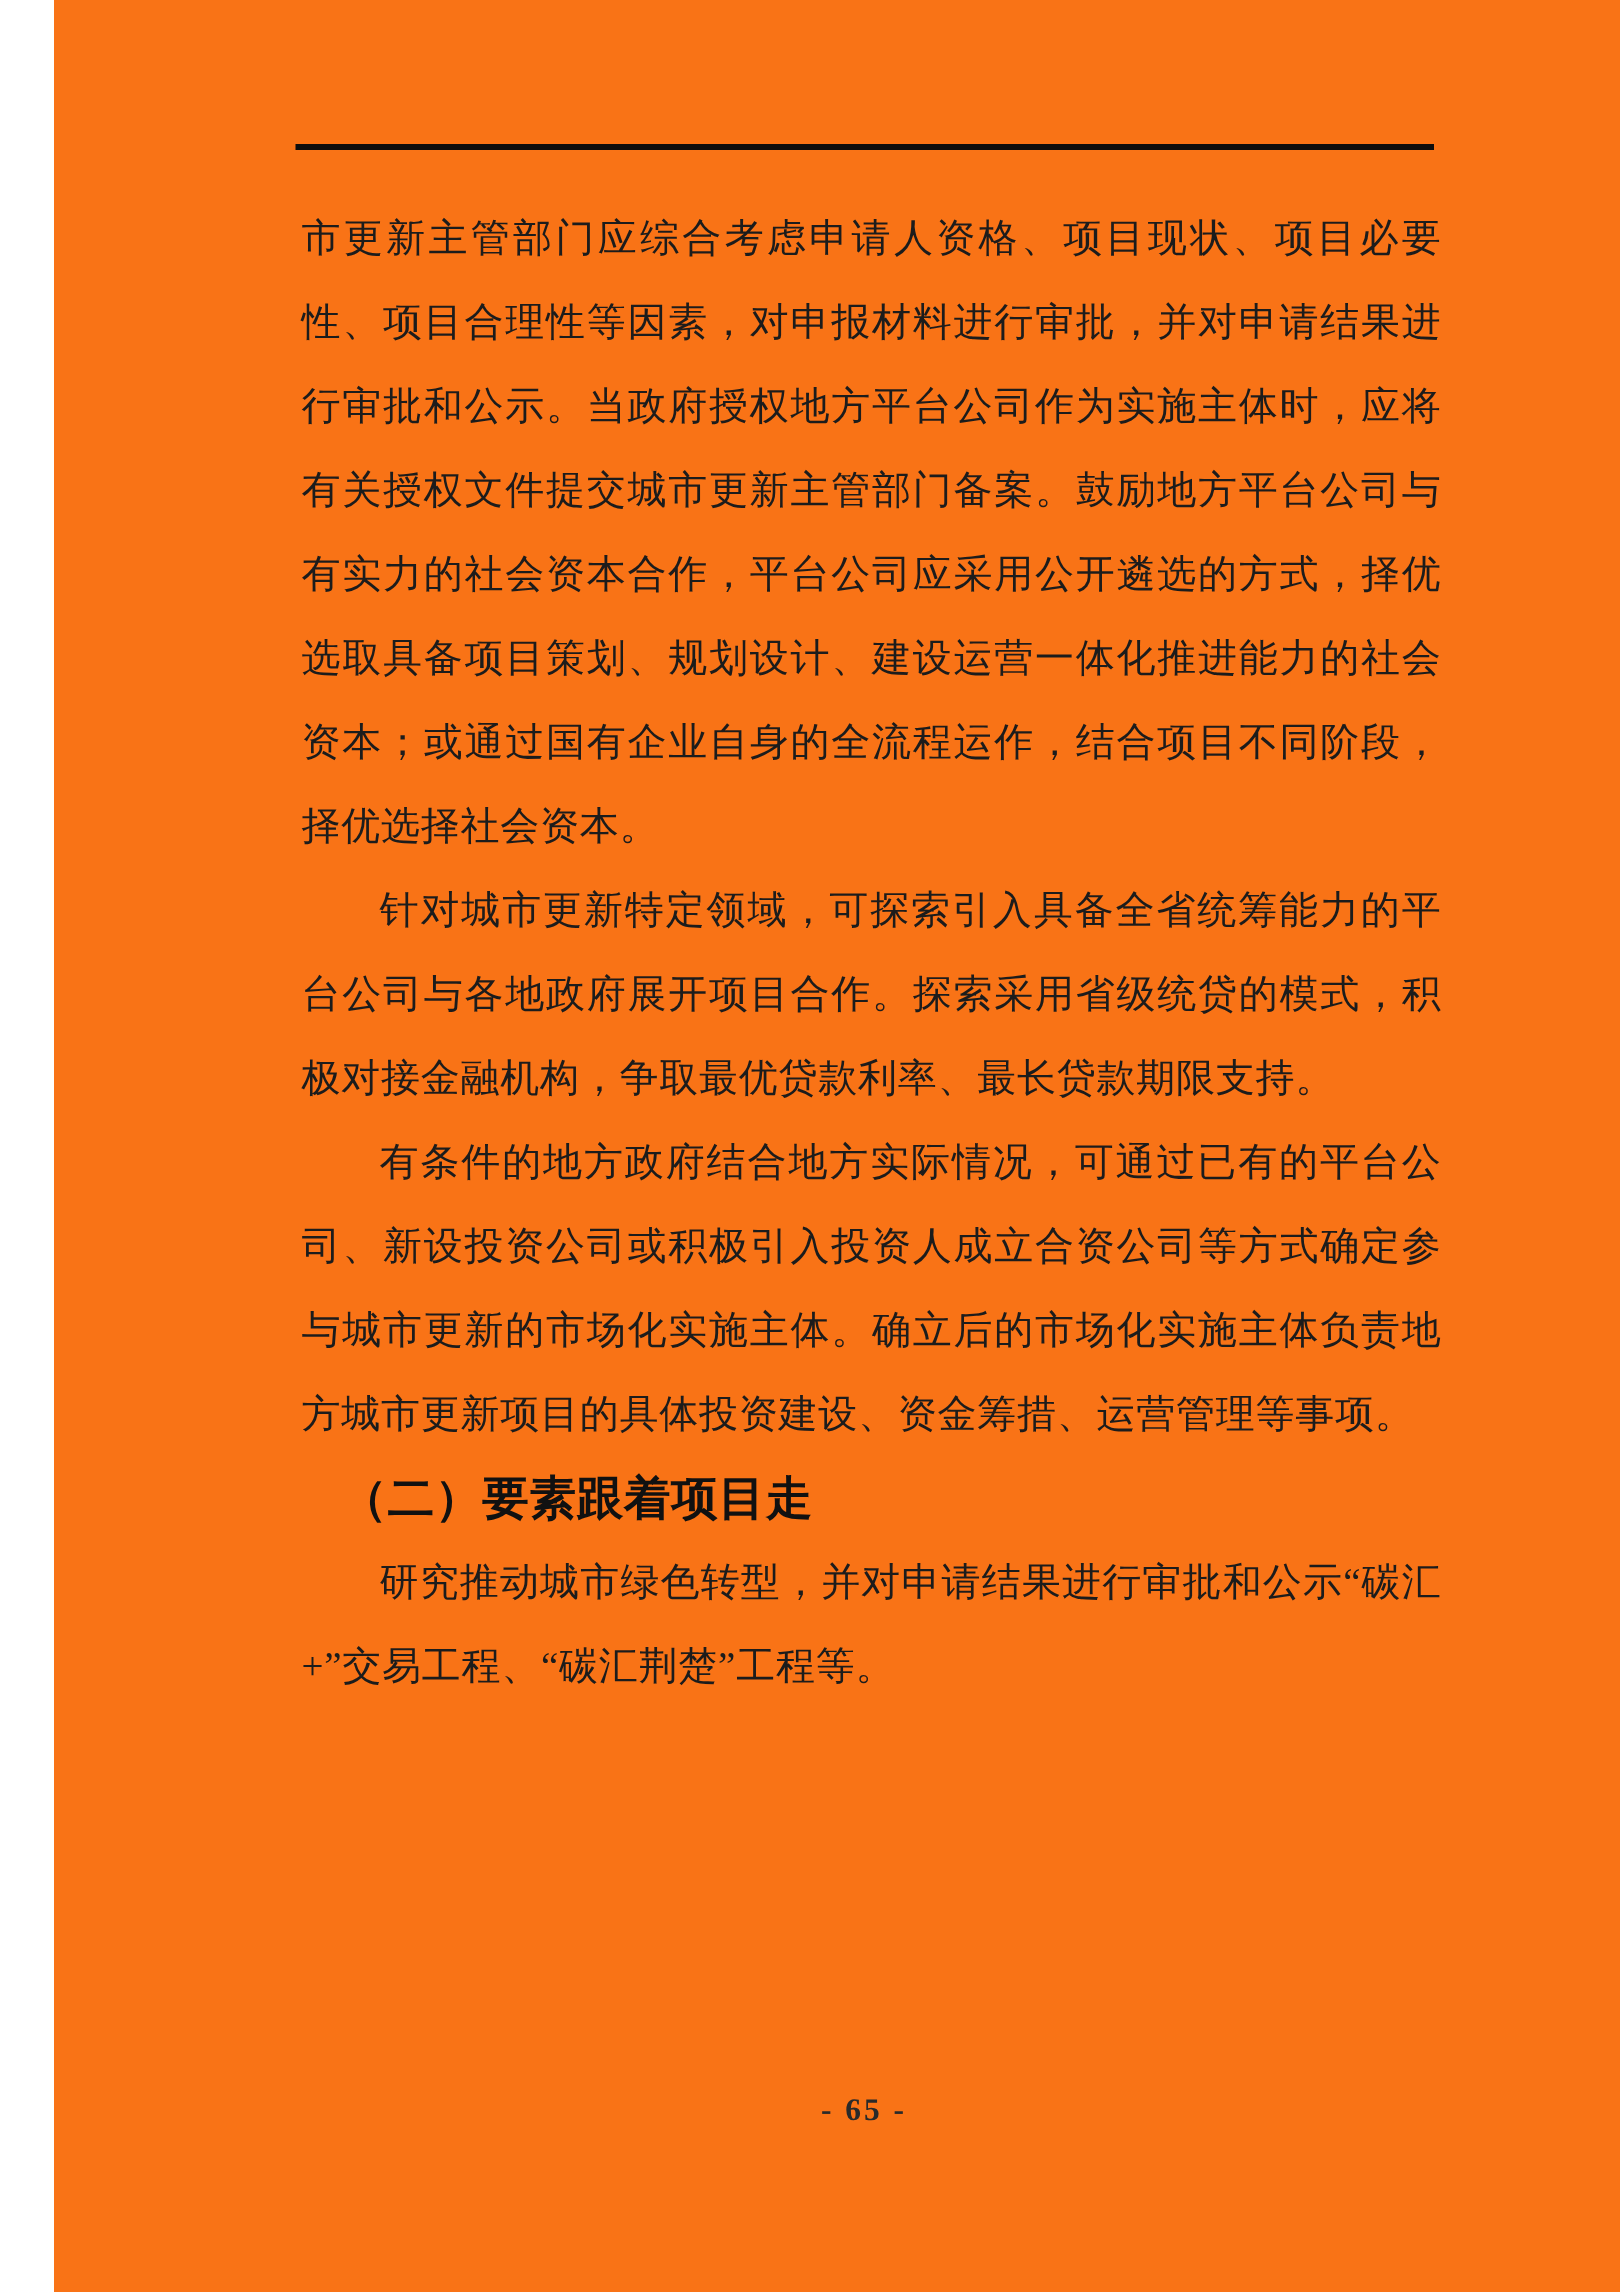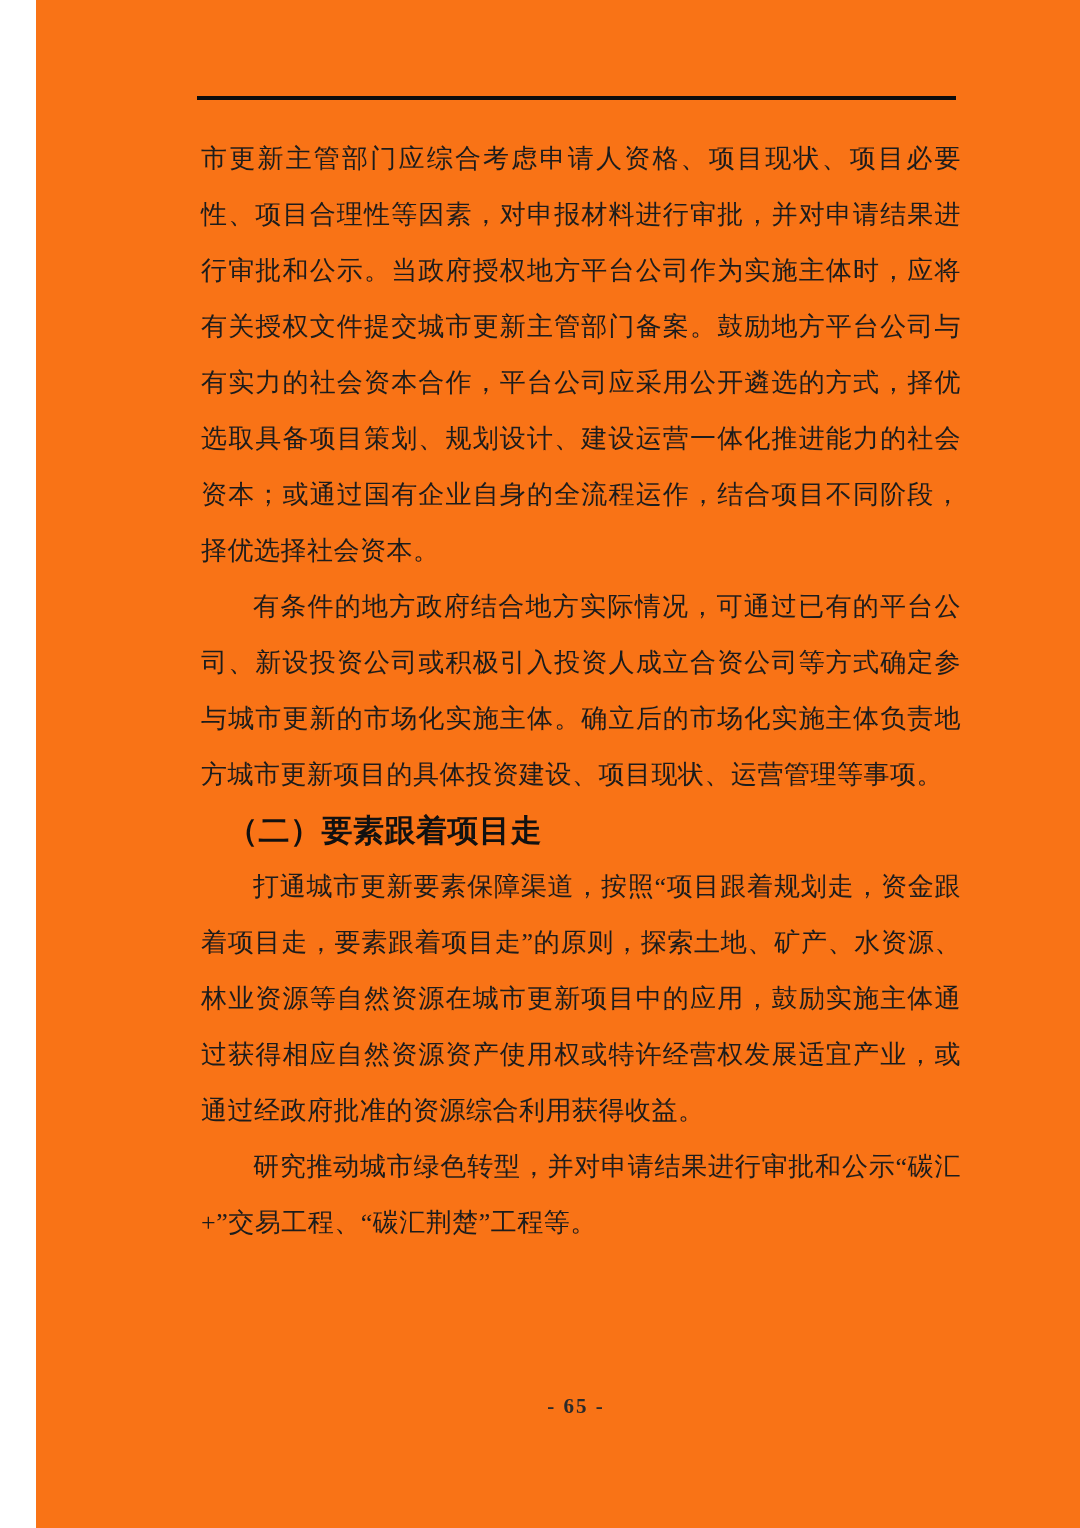--- a/index.html
+++ b/index.html
@@ -66,19 +66,19 @@
     font-family: "Liberation Serif", "DejaVu Serif", serif;
   }
 </style>
 </head>
 <body>
 
 <div class="page">
   <div class="header-rule"></div>
   <div class="page-body">
       <p class="body no-indent">市更新主管部门应综合考虑申请人资格、项目现状、项目必要性、项目合理性等因素，对申报材料进行审批，并对申请结果进行审批和公示。当政府授权地方平台公司作为实施主体时，应将有关授权文件提交城市更新主管部门备案。鼓励地方平台公司与有实力的社会资本合作，平台公司应采用公开遴选的方式，择优选取具备项目策划、规划设计、建设运营一体化推进能力的社会资本；或通过国有企业自身的全流程运作，结合项目不同阶段，择优选择社会资本。</p>
-      <p class="body">有条件的地方政府结合地方实际情况，可通过已有的平台公司、新设投资公司或积极引入投资人成立合资公司等方式确定参与城市更新的市场化实施主体。确立后的市场化实施主体负责地方城市更新项目的具体投资建设、项目现状、运营管理等事项。</p>
+      <p class="body">针对城市更新特定领域，可探索引入具备全省统筹能力的平台公司与各地政府展开项目合作。探索采用省级统贷的模式，积极对接金融机构，争取最优贷款利率、最长贷款期限支持。</p>
+      <p class="body">有条件的地方政府结合地方实际情况，可通过已有的平台公司、新设投资公司或积极引入投资人成立合资公司等方式确定参与城市更新的市场化实施主体。确立后的市场化实施主体负责地方城市更新项目的具体投资建设、资金筹措、运营管理等事项。</p>
       <p class="heading">（二）要素跟着项目走</p>
-      <p class="body">打通城市更新要素保障渠道，按照“项目跟着规划走，资金跟着项目走，要素跟着项目走”的原则，探索土地、矿产、水资源、林业资源等自然资源在城市更新项目中的应用，鼓励实施主体通过获得相应自然资源资产使用权或特许经营权发展适宜产业，或通过经政府批准的资源综合利用获得收益。</p>
       <p class="body">研究推动城市绿色转型，并对申请结果进行审批和公示“碳汇+”交易工程、“碳汇荆楚”工程等。</p>
     </div>
   <div class="page-number">- 65 -</div>
 </div>
 
 </body></html>

